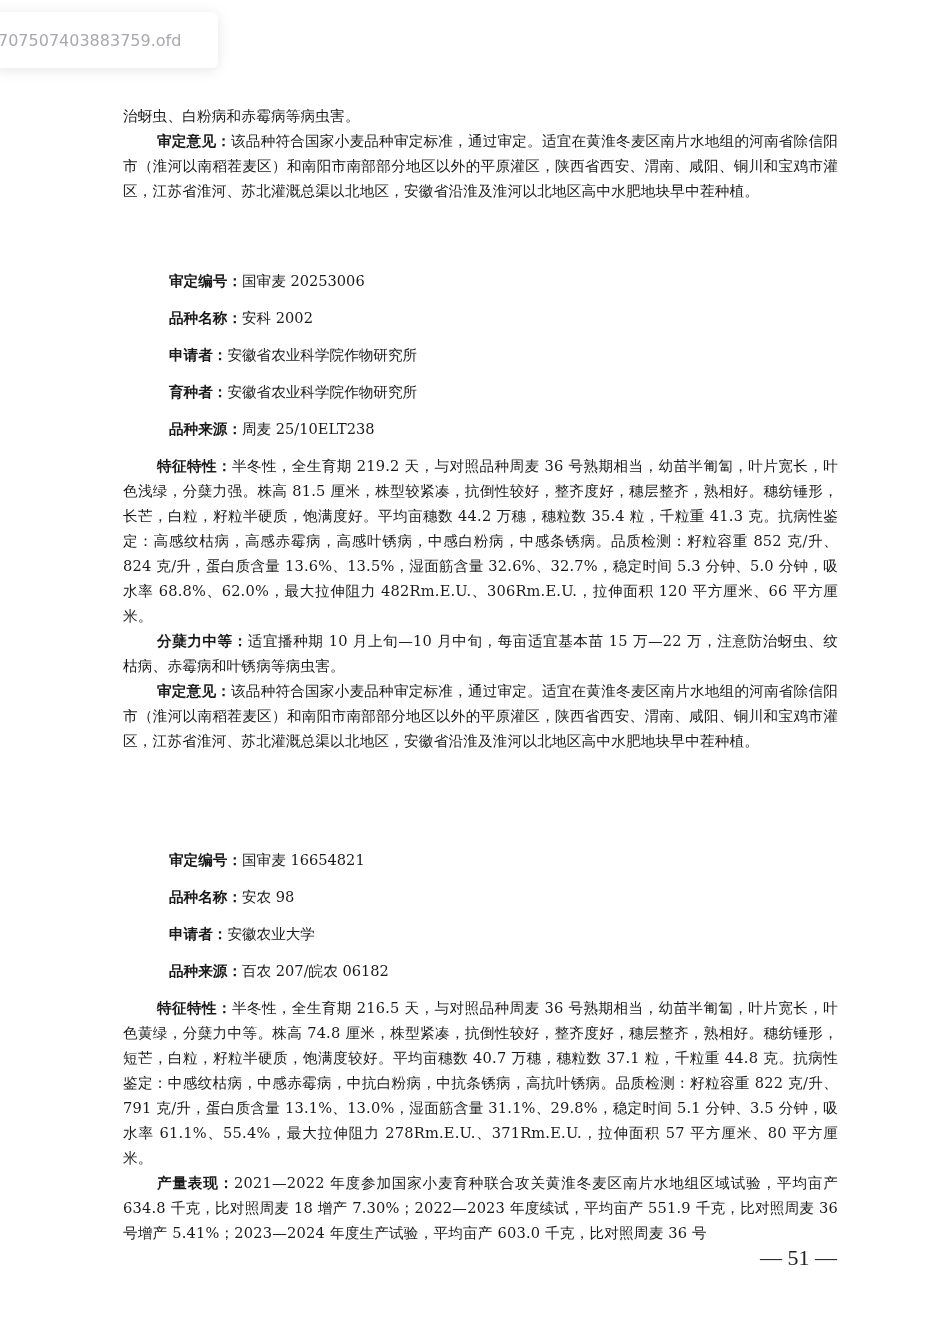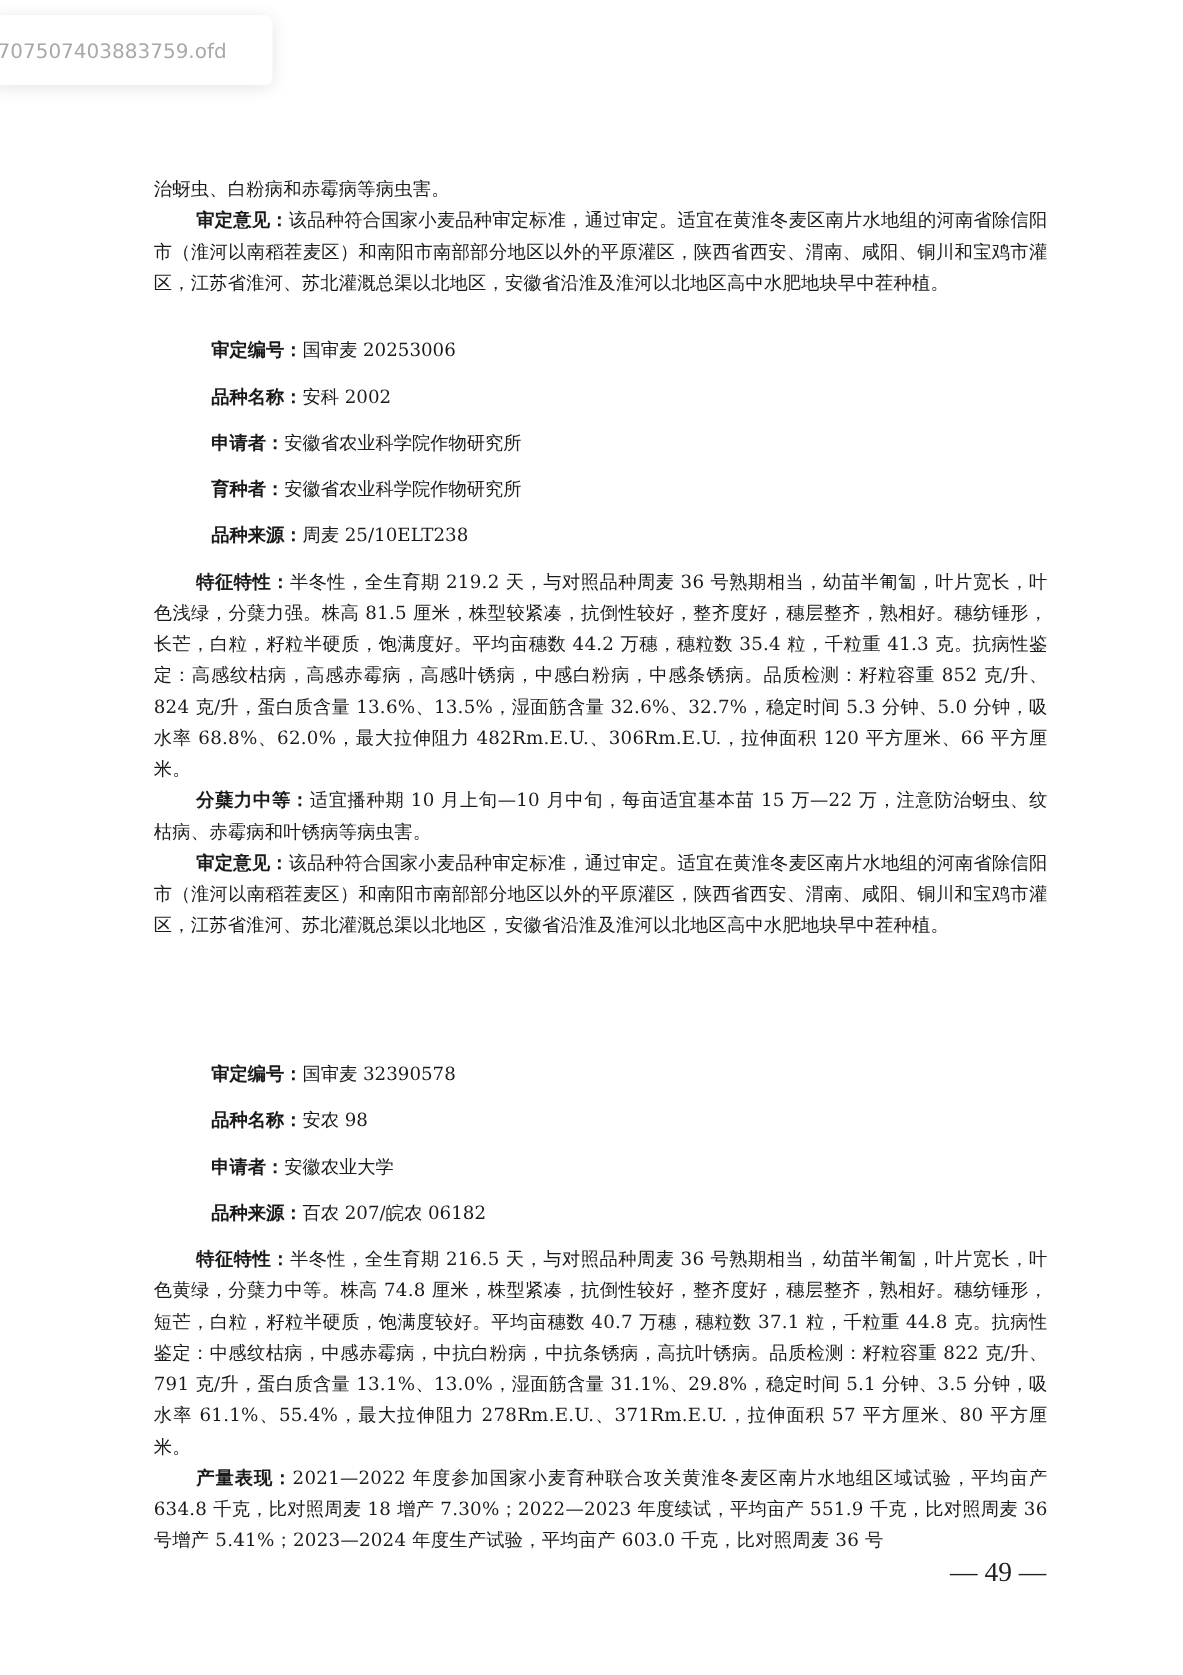--- a/index.html
+++ b/index.html
@@ -33,39 +33,39 @@
 </style>
 </head>
 <body>
 
 <div class="file-chip">
   <span>707507403883759.ofd</span>
 </div>
 
 <div class="page">
 
-  <div class="block" style="top:103px;margin-top:36px;">
+  <div class="block" style="top:103px;">
     <p class="para">治蚜虫、白粉病和赤霉病等病虫害。</p>
     <p class="para indent"><span class="lbl">审定意见：</span><span>该品种符合国家小麦品种审定标准，通过审定。适宜在黄淮冬麦区南片水地组的河南省除信阳市（淮河以南稻茬麦区）和南阳市南部部分地区以外的平原灌区，陕西省西安、渭南、咸阳、铜川和宝鸡市灌区，江苏省淮河、苏北灌溉总渠以北地区，安徽省沿淮及淮河以北地区高中水肥地块早中茬种植。</span></p>
   </div>
 
   <div class="block" style="top:256px;">
     <p class="field"><span class="lbl">审定编号：</span><span>国审麦 20253006</span></p>
     <p class="field"><span class="lbl">品种名称：</span><span>安科 2002</span></p>
     <p class="field"><span class="lbl">申请者：</span><span>安徽省农业科学院作物研究所</span></p>
     <p class="field"><span class="lbl">育种者：</span><span>安徽省农业科学院作物研究所</span></p>
     <p class="field"><span class="lbl">品种来源：</span><span>周麦 25/10ELT238</span></p>
     <p class="para indent"><span class="lbl">特征特性：</span><span>半冬性，全生育期 219.2 天，与对照品种周麦 36 号熟期相当，幼苗半匍匐，叶片宽长，叶色浅绿，分蘖力强。株高 81.5 厘米，株型较紧凑，抗倒性较好，整齐度好，穗层整齐，熟相好。穗纺锤形，长芒，白粒，籽粒半硬质，饱满度好。平均亩穗数 44.2 万穗，穗粒数 35.4 粒，千粒重 41.3 克。抗病性鉴定：高感纹枯病，高感赤霉病，高感叶锈病，中感白粉病，中感条锈病。品质检测：籽粒容重 852 克/升、824 克/升，蛋白质含量 13.6%、13.5%，湿面筋含量 32.6%、32.7%，稳定时间 5.3 分钟、5.0 分钟，吸水率 68.8%、62.0%，最大拉伸阻力 482Rm.E.U.、306Rm.E.U.，拉伸面积 120 平方厘米、66 平方厘米。</span></p>
     <p class="para indent"><span class="lbl">分蘖力中等：</span><span>适宜播种期 10 月上旬—10 月中旬，每亩适宜基本苗 15 万—22 万，注意防治蚜虫、纹枯病、赤霉病和叶锈病等病虫害。</span></p>
     <p class="para indent"><span class="lbl">审定意见：</span><span>该品种符合国家小麦品种审定标准，通过审定。适宜在黄淮冬麦区南片水地组的河南省除信阳市（淮河以南稻茬麦区）和南阳市南部部分地区以外的平原灌区，陕西省西安、渭南、咸阳、铜川和宝鸡市灌区，江苏省淮河、苏北灌溉总渠以北地区，安徽省沿淮及淮河以北地区高中水肥地块早中茬种植。</span></p>
   </div>
 
   <div class="block" style="top:835px;">
-    <p class="field"><span class="lbl">审定编号：</span><span>国审麦 32390578</span></p>
+    <p class="field"><span class="lbl">审定编号：</span><span>国审麦 16654821</span></p>
     <p class="field"><span class="lbl">品种名称：</span><span>安农 98</span></p>
     <p class="field"><span class="lbl">申请者：</span><span>安徽农业大学</span></p>
     <p class="field"><span class="lbl">品种来源：</span><span>百农 207/皖农 06182</span></p>
     <p class="para indent"><span class="lbl">特征特性：</span><span>半冬性，全生育期 216.5 天，与对照品种周麦 36 号熟期相当，幼苗半匍匐，叶片宽长，叶色黄绿，分蘖力中等。株高 74.8 厘米，株型紧凑，抗倒性较好，整齐度好，穗层整齐，熟相好。穗纺锤形，短芒，白粒，籽粒半硬质，饱满度较好。平均亩穗数 40.7 万穗，穗粒数 37.1 粒，千粒重 44.8 克。抗病性鉴定：中感纹枯病，中感赤霉病，中抗白粉病，中抗条锈病，高抗叶锈病。品质检测：籽粒容重 822 克/升、791 克/升，蛋白质含量 13.1%、13.0%，湿面筋含量 31.1%、29.8%，稳定时间 5.1 分钟、3.5 分钟，吸水率 61.1%、55.4%，最大拉伸阻力 278Rm.E.U.、371Rm.E.U.，拉伸面积 57 平方厘米、80 平方厘米。</span></p>
     <p class="para indent"><span class="lbl">产量表现：</span><span>2021—2022 年度参加国家小麦育种联合攻关黄淮冬麦区南片水地组区域试验，平均亩产 634.8 千克，比对照周麦 18 增产 7.30%；2022—2023 年度续试，平均亩产 551.9 千克，比对照周麦 36 号增产 5.41%；2023—2024 年度生产试验，平均亩产 603.0 千克，比对照周麦 36 号</span></p>
   </div>
 </div>
 
-<div class="page-num">— 49 —</div>
+<div class="page-num">— 51 —</div>
 
 </body></html>

